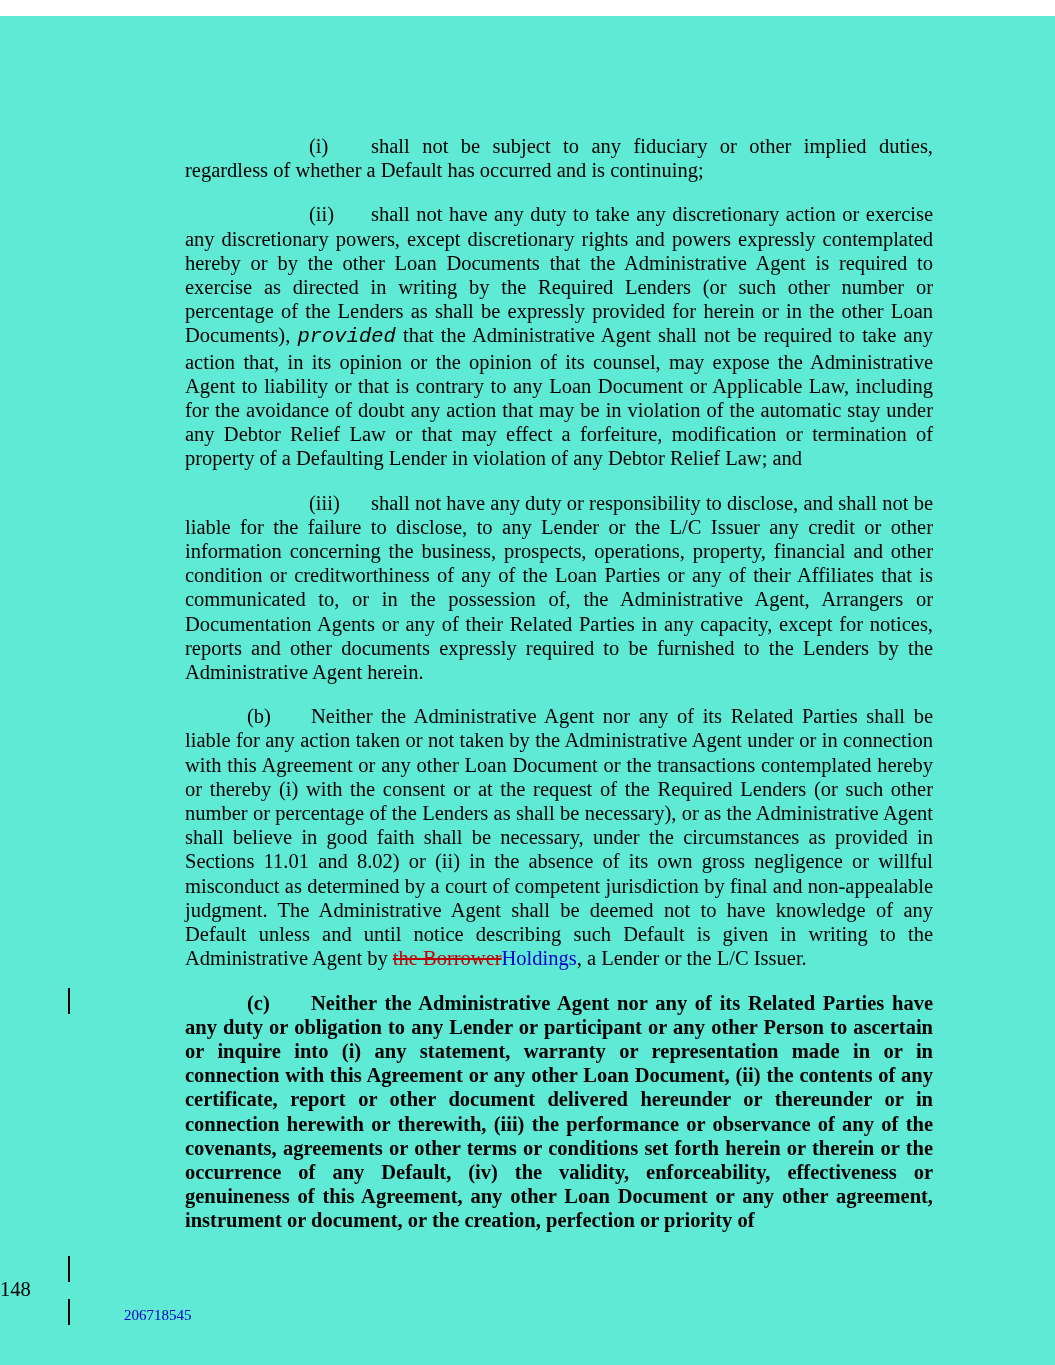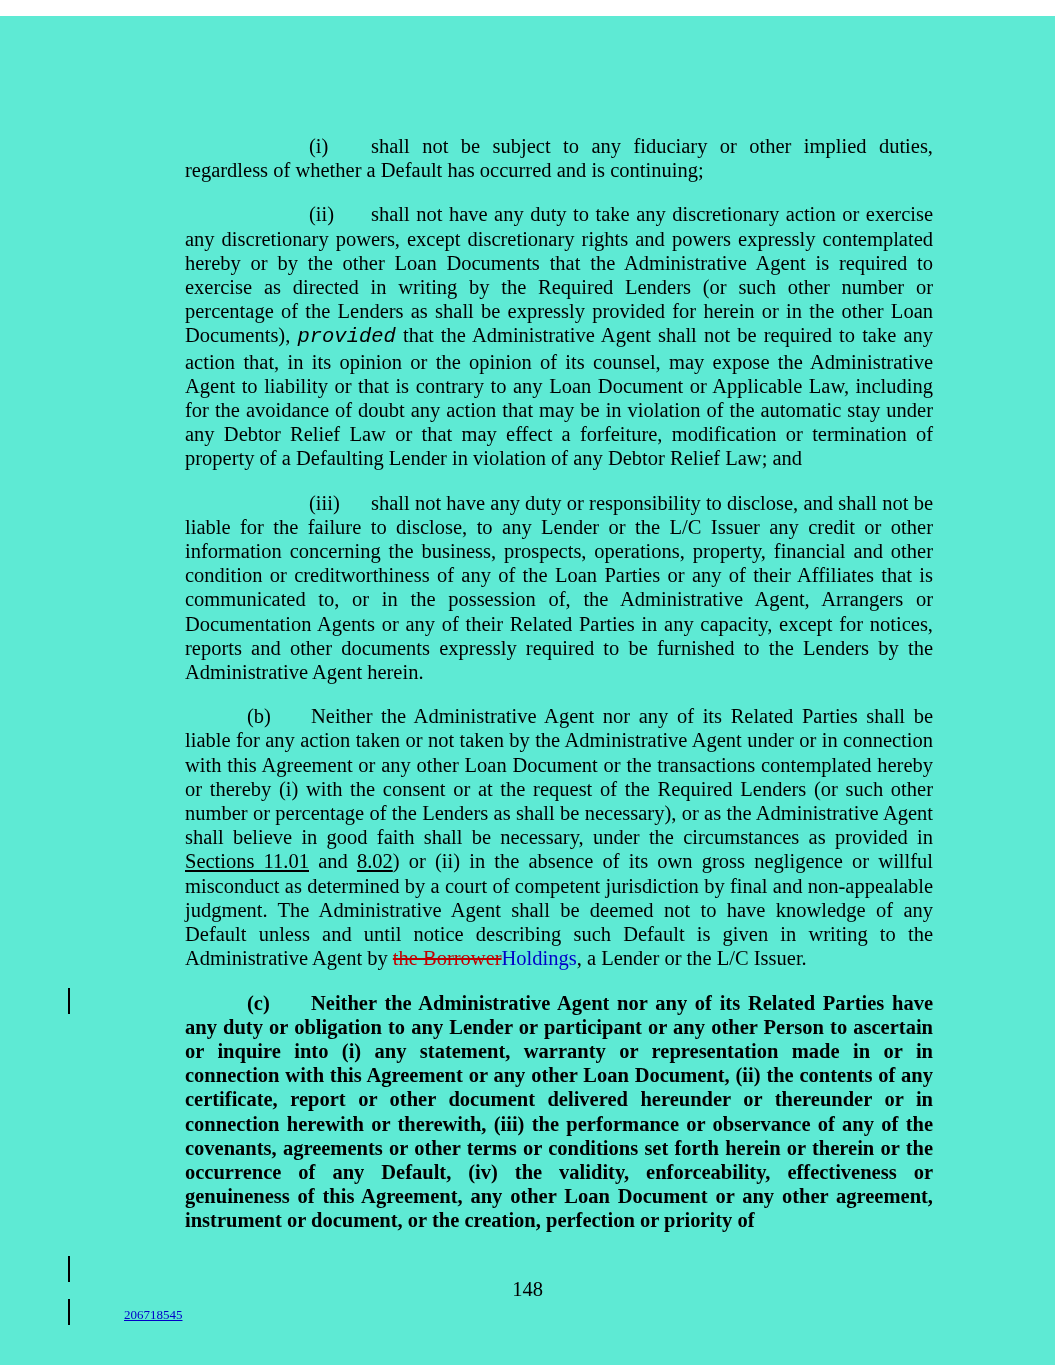--- a/index.html
+++ b/index.html
@@ -48,50 +48,48 @@
   .alpha-marker {
     display: inline-block;
     width: 64px;
     margin-left: 62px;
   }
   .ital {
     font-style: italic;
     font-family: Liberation Mono, monospace;
   }
   .uline {
-    text-decoration: underline;
   }
   .strike-ins {
     color: #c00000;
     text-decoration: line-through;
   }
   .ins {
     color: #0000c8;
   }
   .change-bar {
     position: absolute;
     width: 2px;
     background: #000000;
   }
   .page-number {
     position: absolute;
     left: 0;
     right: 0;
     top: 1262px;
-    text-align: center;
+    text-align: left;
     font-size: 20.5px;
     font-family: "Liberation Serif", serif;
   }
   .doc-id {
     position: absolute;
     left: 124px;
     top: 1291px;
-    font-size: 13px;
+    font-size: 15px;
     color: #0000c8;
-    text-decoration: underline;
     font-family: "Liberation Serif", serif;
   }
 </style>
 </head>
 <body>
 
 <div class="page">
 
   <div class="change-bar" style="left:68px; top:972px; height:26px;"></div>
   <div class="change-bar" style="left:68px; top:1240px; height:26px;"></div>

